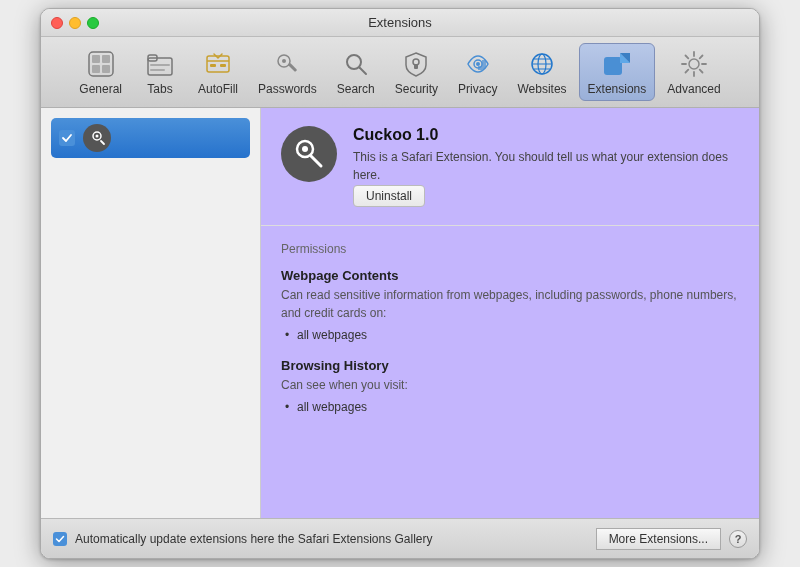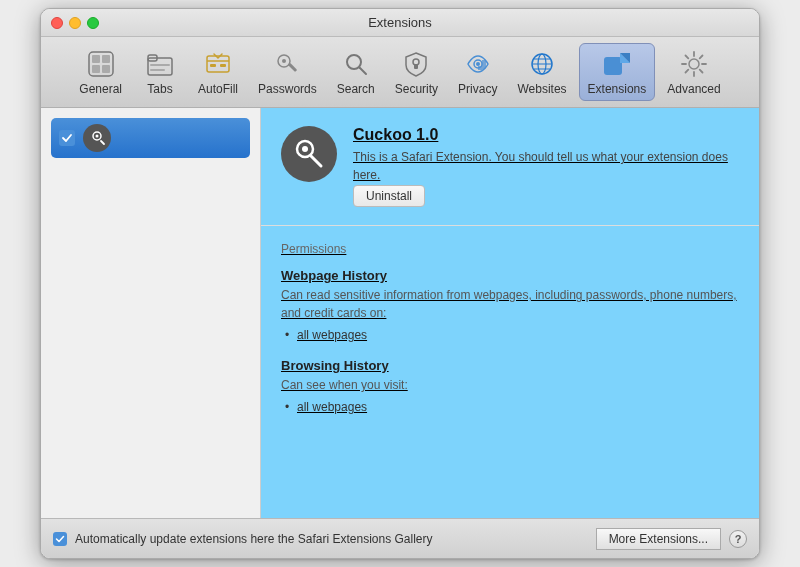--- a/index.html
+++ b/index.html
@@ -152,23 +152,22 @@
       background: #555;
       display: flex;
       align-items: center;
       justify-content: center;
       flex-shrink: 0;
     }
 
     
     .detail-panel {
       flex: 1;
-      background: #7dd3fc;
+      background: #c4b5fd;
       overflow-y: auto;
-      text-decoration: underline;
     }
 
     .ext-header {
       display: flex;
       align-items: flex-start;
       padding: 18px 20px;
       border-bottom: 1px solid #ddd;
       gap: 16px;
     }
 
@@ -487,21 +486,21 @@
           <div class="ext-name">Cuckoo 1.0</div>
           <div class="ext-description">This is a Safari Extension. You should tell us what your extension does here.</div>
           <button class="uninstall-btn">Uninstall</button>
         </div>
       </div>
 
       <div class="permissions-section">
         <div class="permissions-title">Permissions</div>
 
         <div class="permission-group">
-          <div class="permission-heading">Webpage History</div>
+          <div class="permission-heading">Webpage Contents</div>
           <div class="permission-desc">Can read sensitive information from webpages, including passwords, phone numbers, and credit cards on:</div>
           <ul class="permission-list">
             <li>all webpages</li>
           </ul>
         </div>
 
         <div class="permission-group">
           <div class="permission-heading">Browsing History</div>
           <div class="permission-desc">Can see when you visit:</div>
           <ul class="permission-list">

